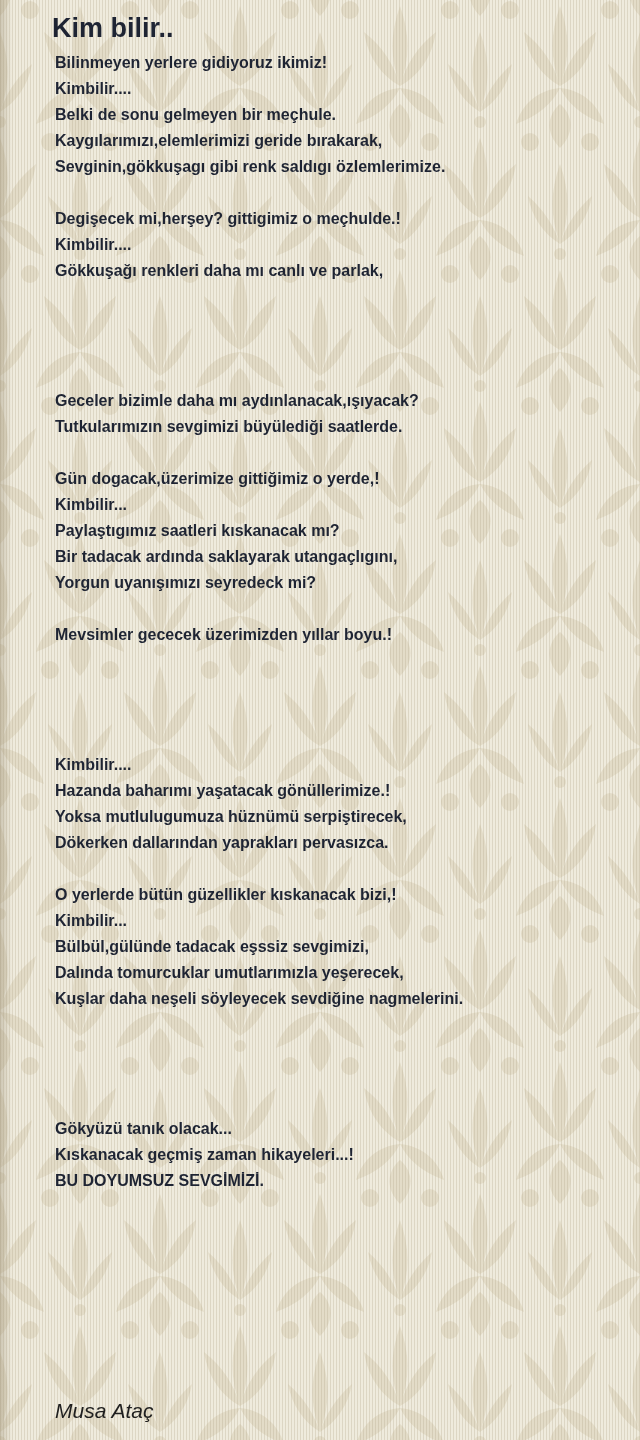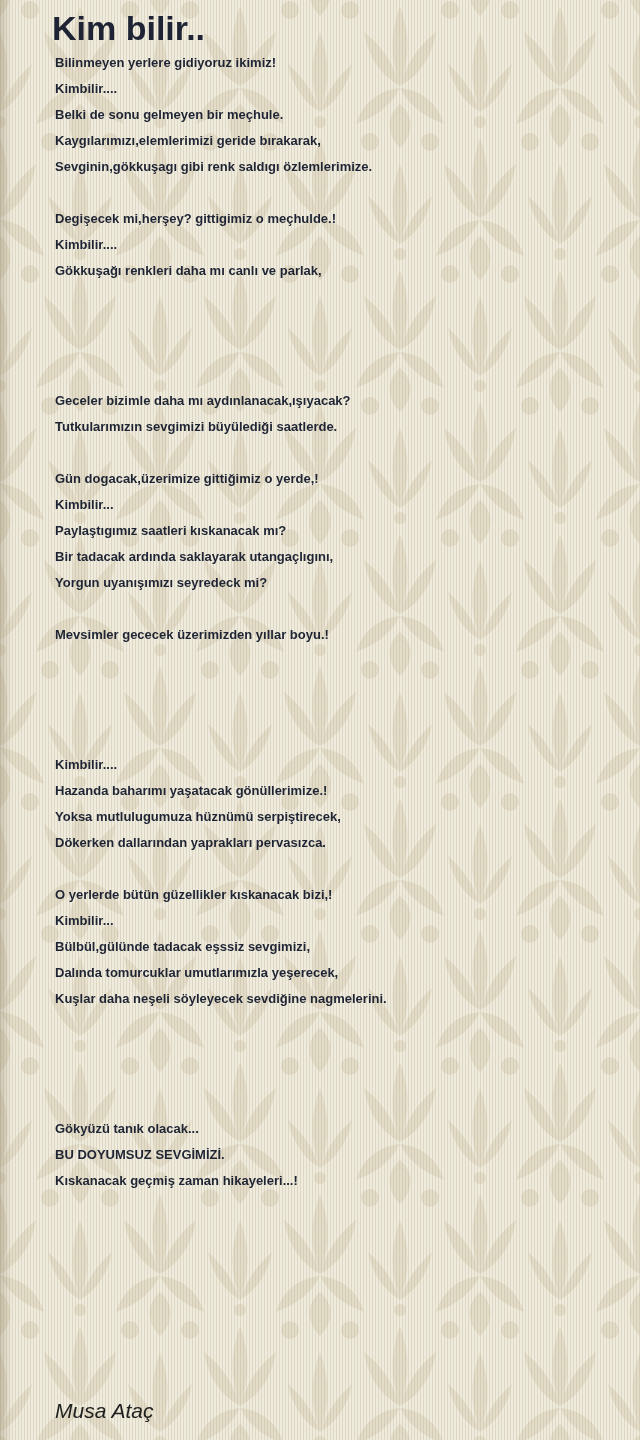--- a/index.html
+++ b/index.html
@@ -22,25 +22,25 @@
     pointer-events: none;
   }
   .left-edge {
     position: absolute; top: 0; left: 0; width: 12px; height: 100%; z-index: 1;
     background: linear-gradient(90deg, rgba(150,138,112,0.38), rgba(150,138,112,0));
     pointer-events: none;
   }
   .content { position: absolute; inset: 0; z-index: 2; color: #1e2433; }
   .title {
     position: absolute; top: 13px; left: 52px; margin: 0;
-    font-size: 34px; font-weight: bold; line-height: 31px; color: #1e2433; text-align: right;
+    font-size: 27px; font-weight: bold; line-height: 31px; color: #1e2433; text-align: right;
   }
   .poem {
     position: absolute; top: 50px; left: 55px; right: 16px;
-    font-size: 13px; font-weight: bold; line-height: 26px;
+    font-size: 16px; font-weight: bold; line-height: 26px;
   }
   .line { height: 26px; white-space: nowrap; }
   .author {
     position: absolute; top: 1377px; left: 55px;
     font-size: 21px; font-style: italic; font-weight: normal;
     color: #1f1f1f; line-height: 25px; margin-top: 21px;
   }
 </style>
 </head>
 <body>
@@ -115,19 +115,19 @@
         <div class="line">O yerlerde bütün güzellikler kıskanacak bizi,!</div>
         <div class="line">Kimbilir...</div>
         <div class="line">Bülbül,gülünde tadacak eşssiz sevgimizi,</div>
         <div class="line">Dalında tomurcuklar umutlarımızla yeşerecek,</div>
         <div class="line">Kuşlar daha neşeli söyleyecek sevdiğine nagmelerini.</div>
         <div class="line">&nbsp;</div>
         <div class="line">&nbsp;</div>
         <div class="line">&nbsp;</div>
         <div class="line">&nbsp;</div>
         <div class="line">Gökyüzü tanık olacak...</div>
+        <div class="line">Kıskanacak geçmiş zaman hikayeleri...!</div>
         <div class="line">BU DOYUMSUZ SEVGİMİZİ.</div>
-        <div class="line">Kıskanacak geçmiş zaman hikayeleri...!</div>
       </div>
     <div class="author">Musa Ataç</div>
   </div>
 
 </div>
 
 </body></html>

